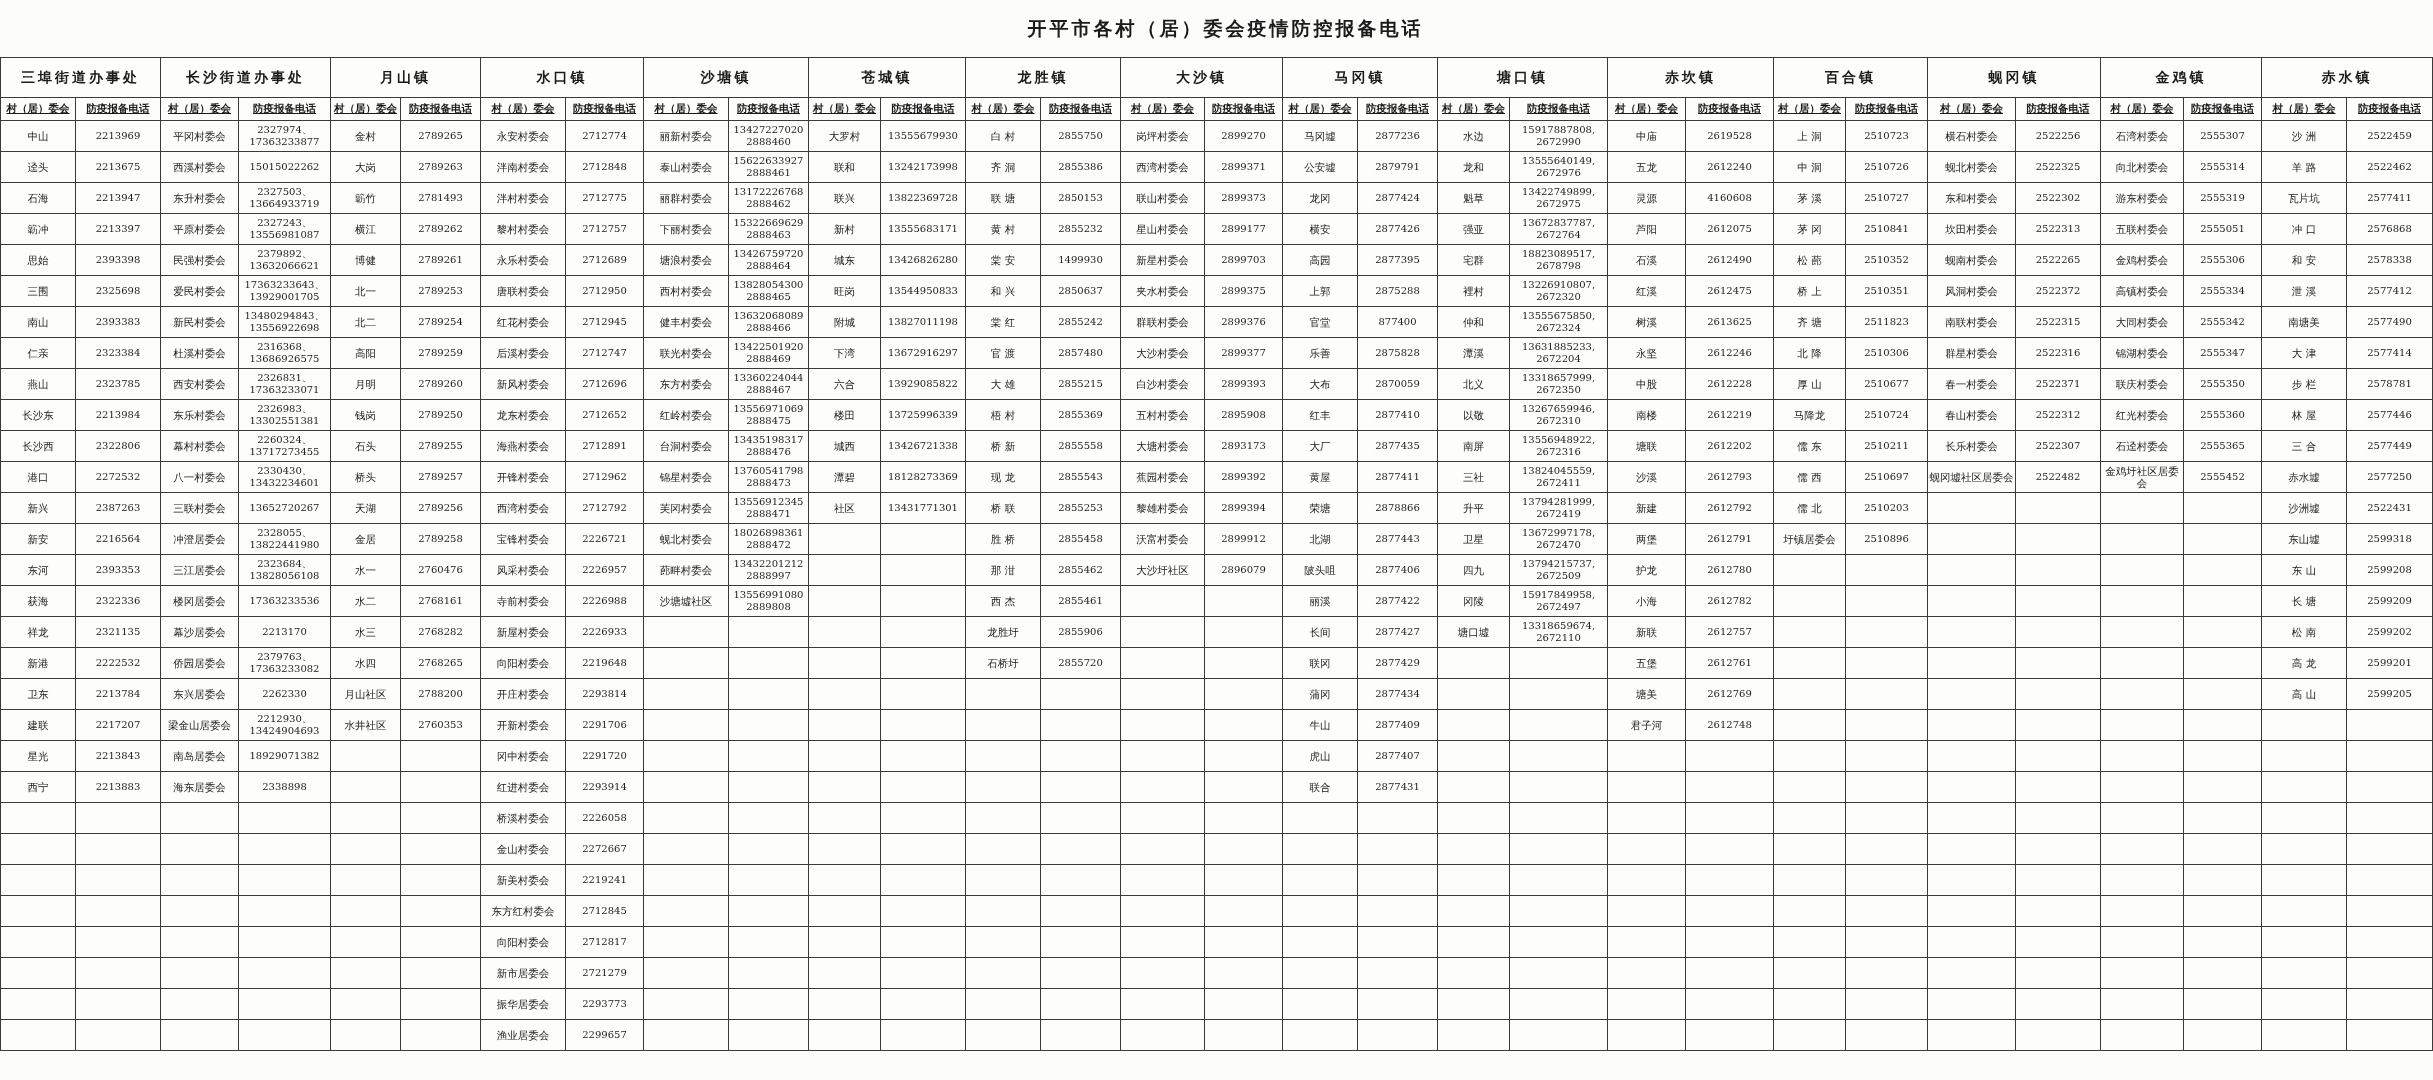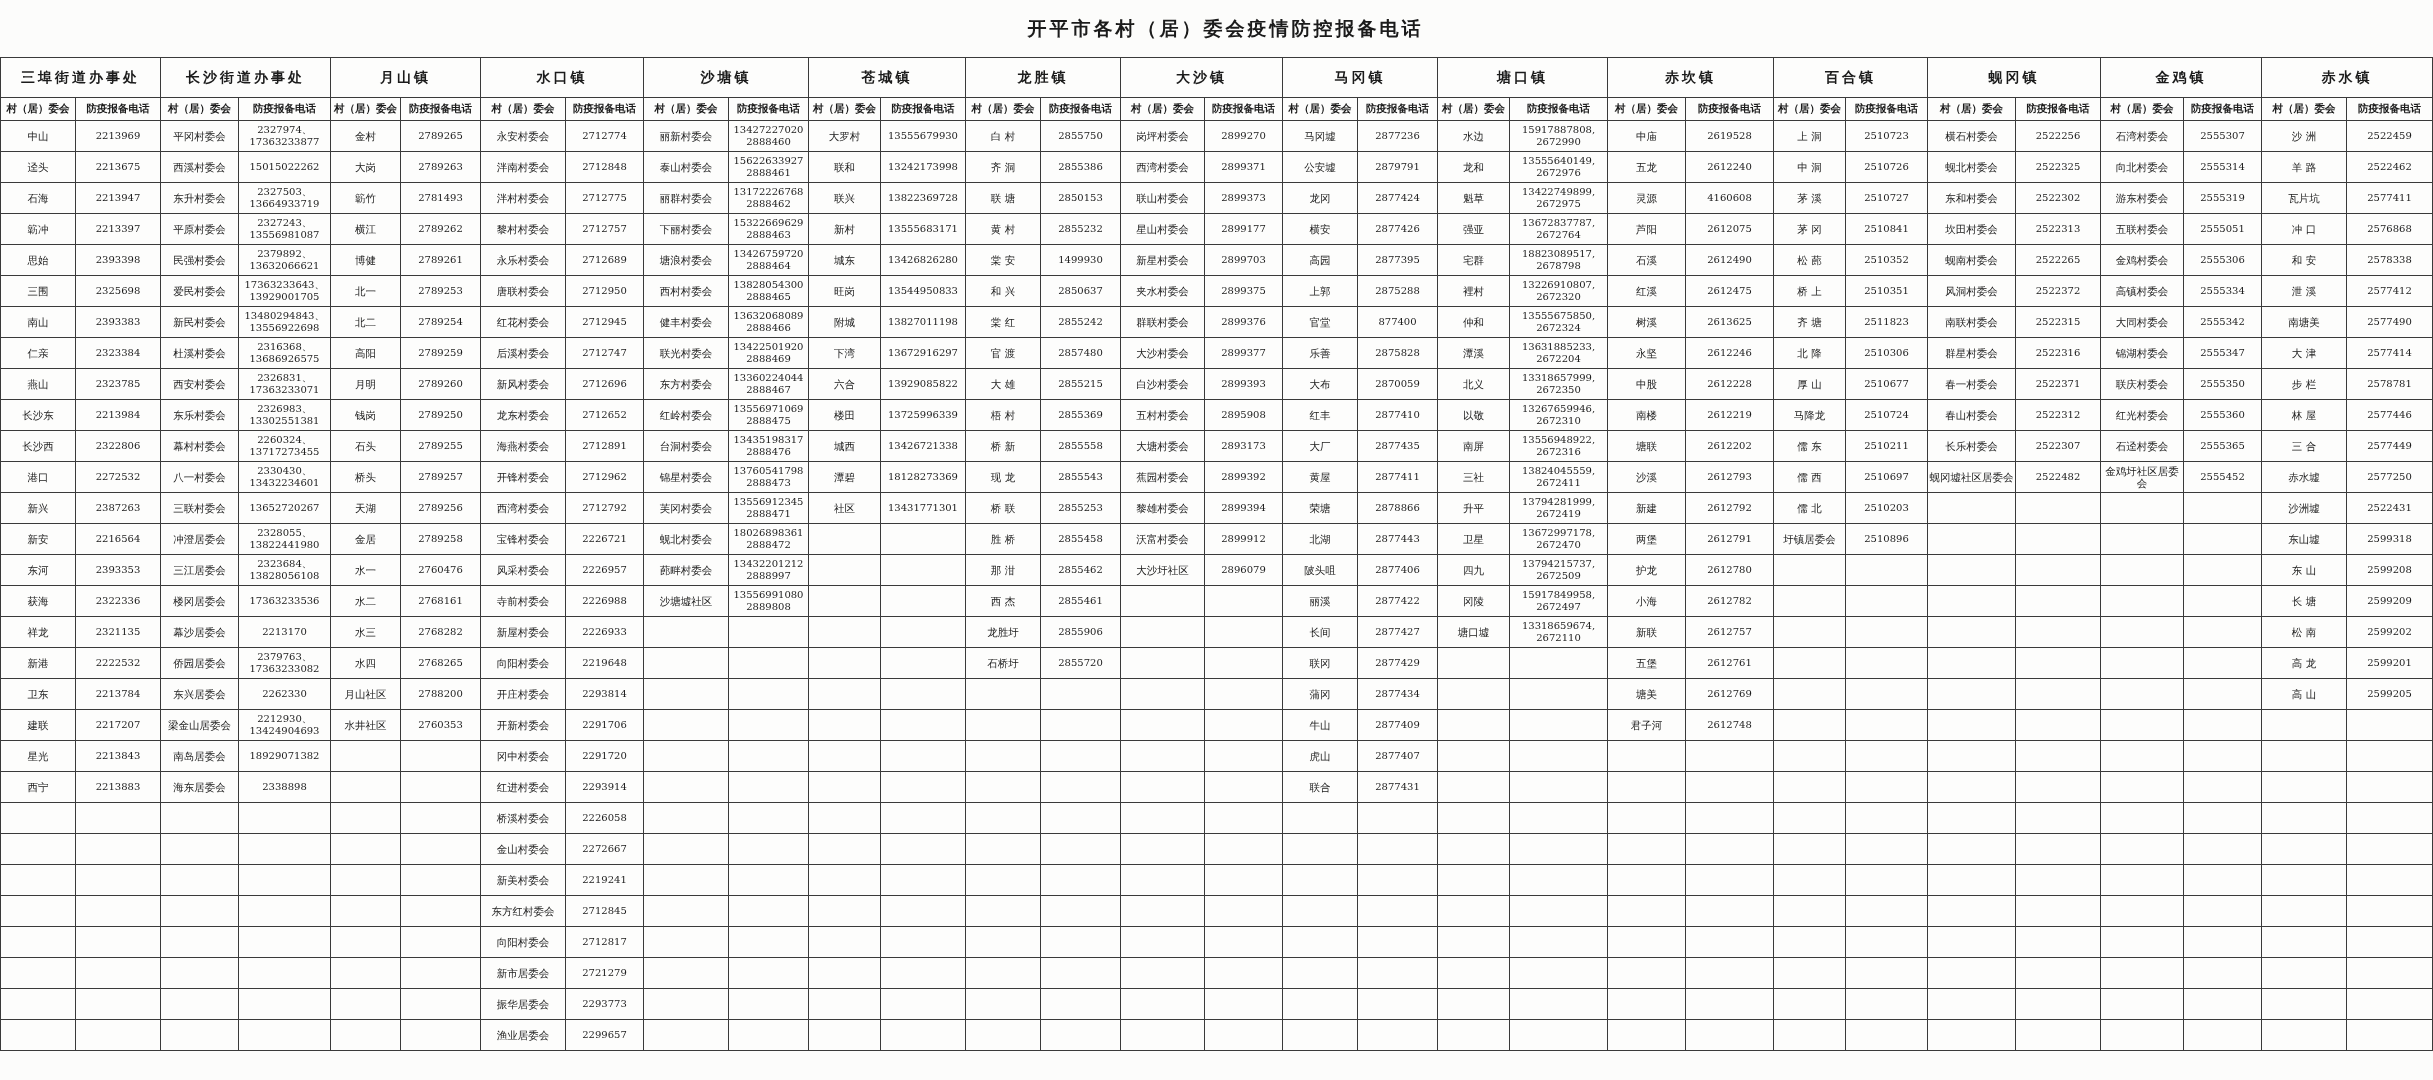--- a/index.html
+++ b/index.html
@@ -22,21 +22,21 @@
   th,td{
     border:1px solid #3a3a3a;
     text-align:center;vertical-align:middle;
     overflow:hidden;padding:0 1px;
     font-weight:normal;
   }
   tr.town-row th{
     height:39px;font-size:14px;font-weight:bold;letter-spacing:3px;margin-left:32px;
   }
   tr.sub-row th{
-    height:22px;font-size:10.5px;font-weight:bold;padding:0;
+    height:22px;font-size:10.5px;font-weight:bold;padding:0;text-decoration:underline;
   }
   tbody td{height:30px;}
   td.village{font-size:10.5px;line-height:1.15;}
   td.phone{font-size:10px;line-height:1.2;white-space:pre-line;}
 </style>
 </head>
 <body>
 
 <div class="title">开平市各村（居）委会疫情防控报备电话</div>
 

